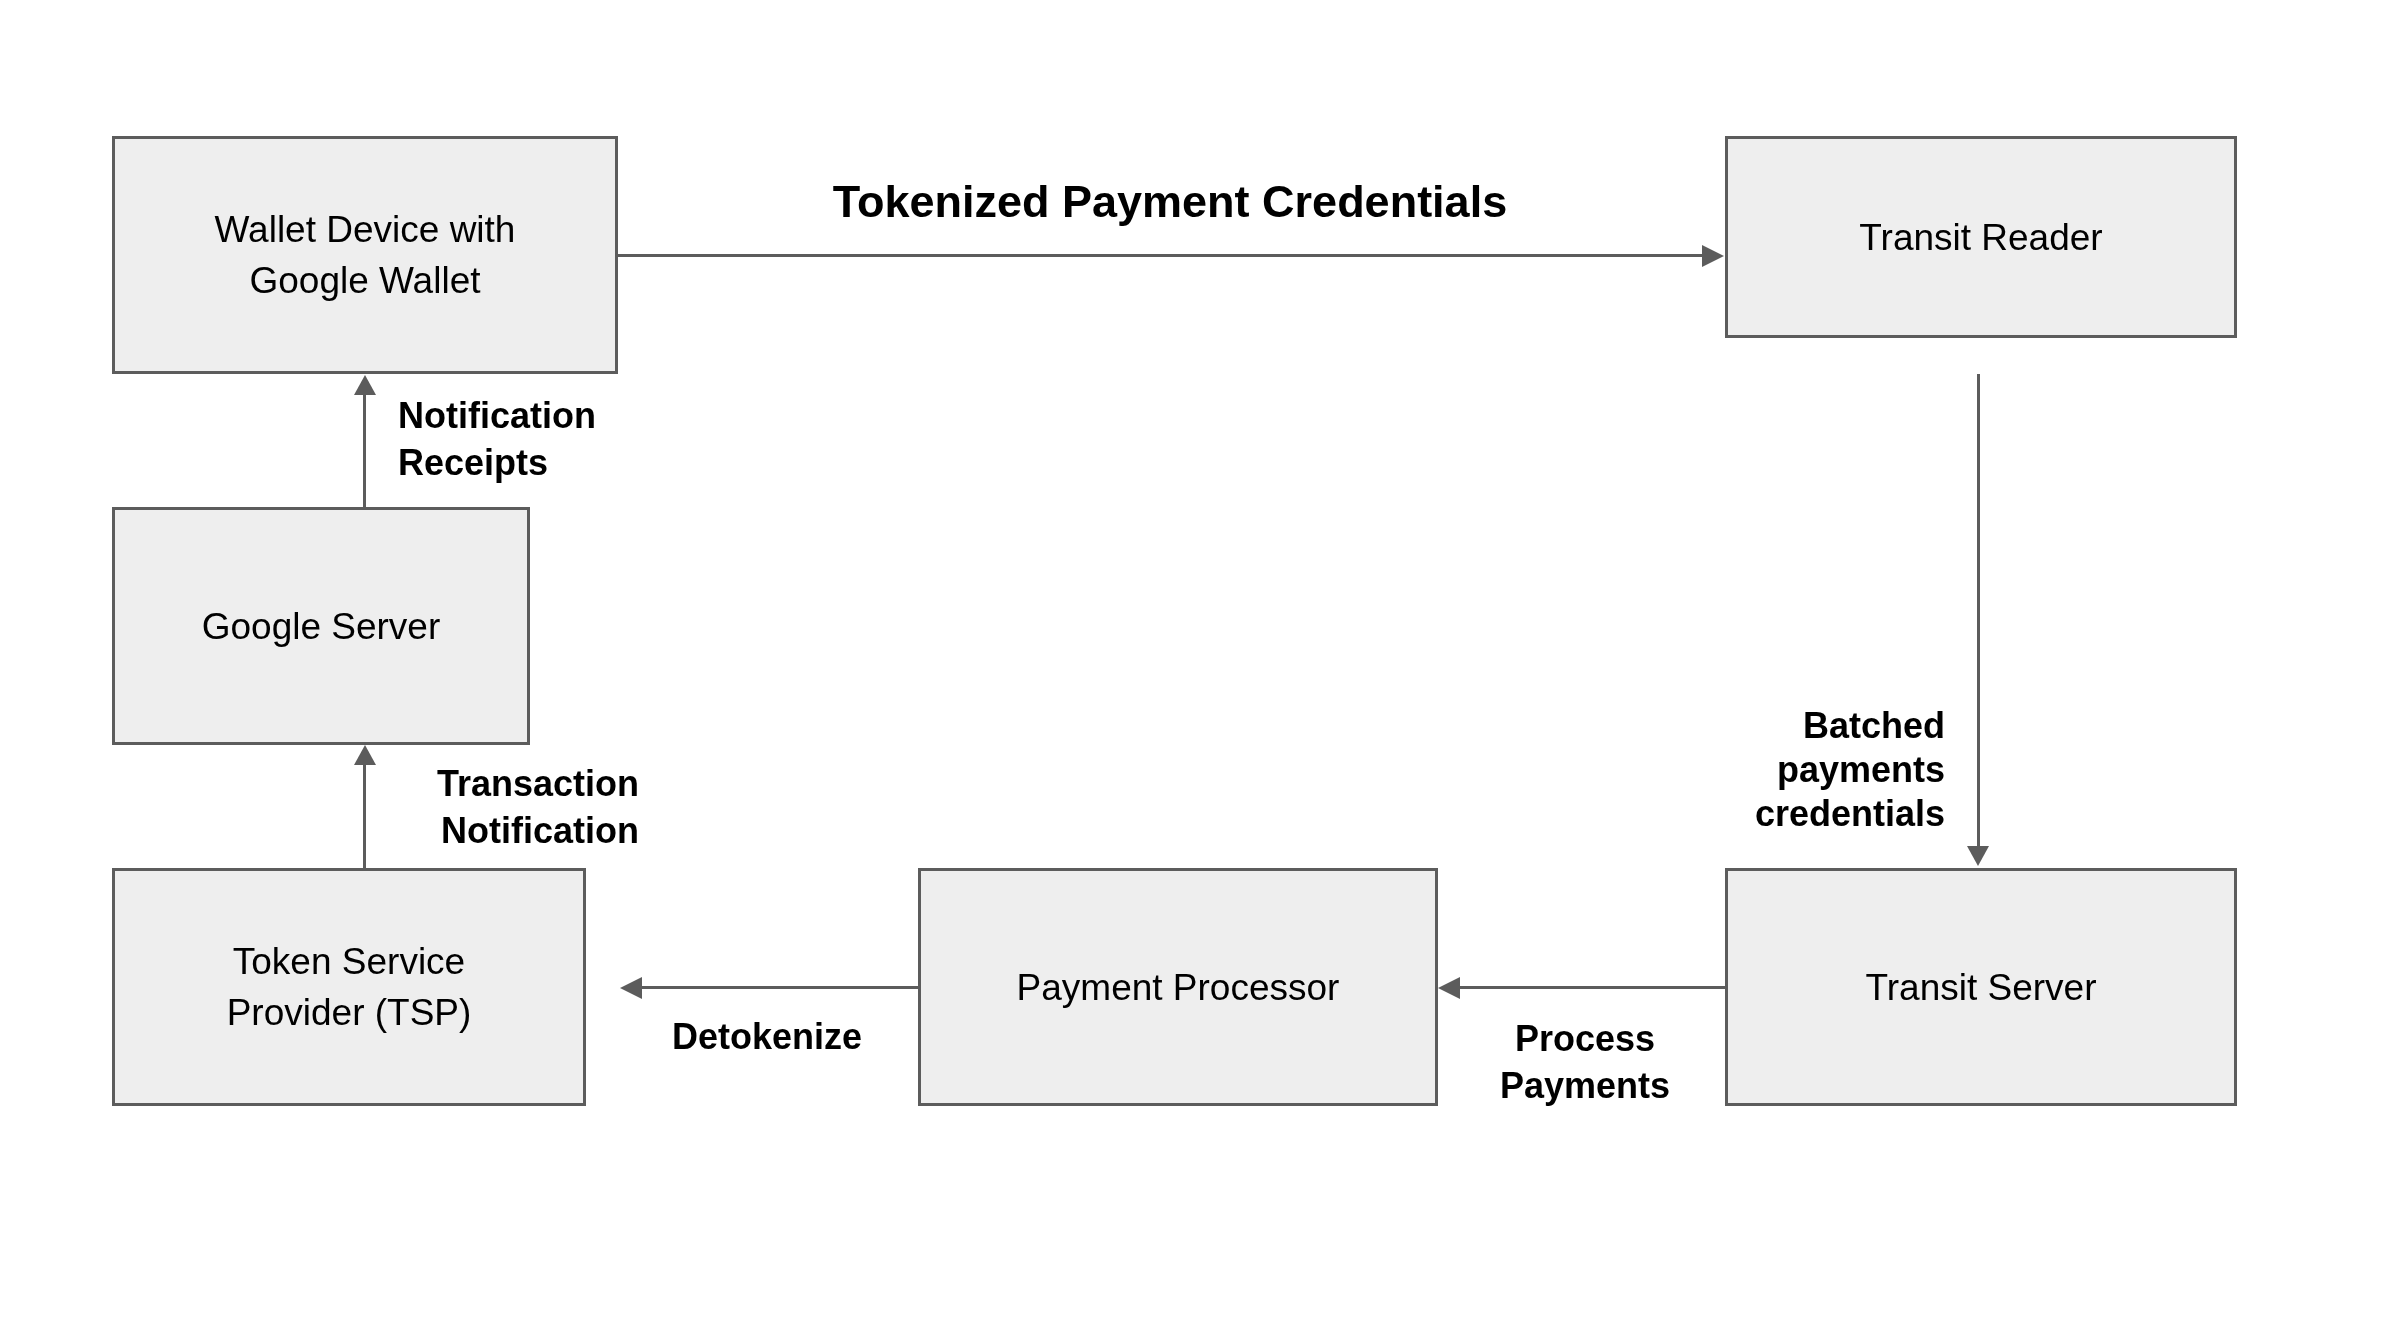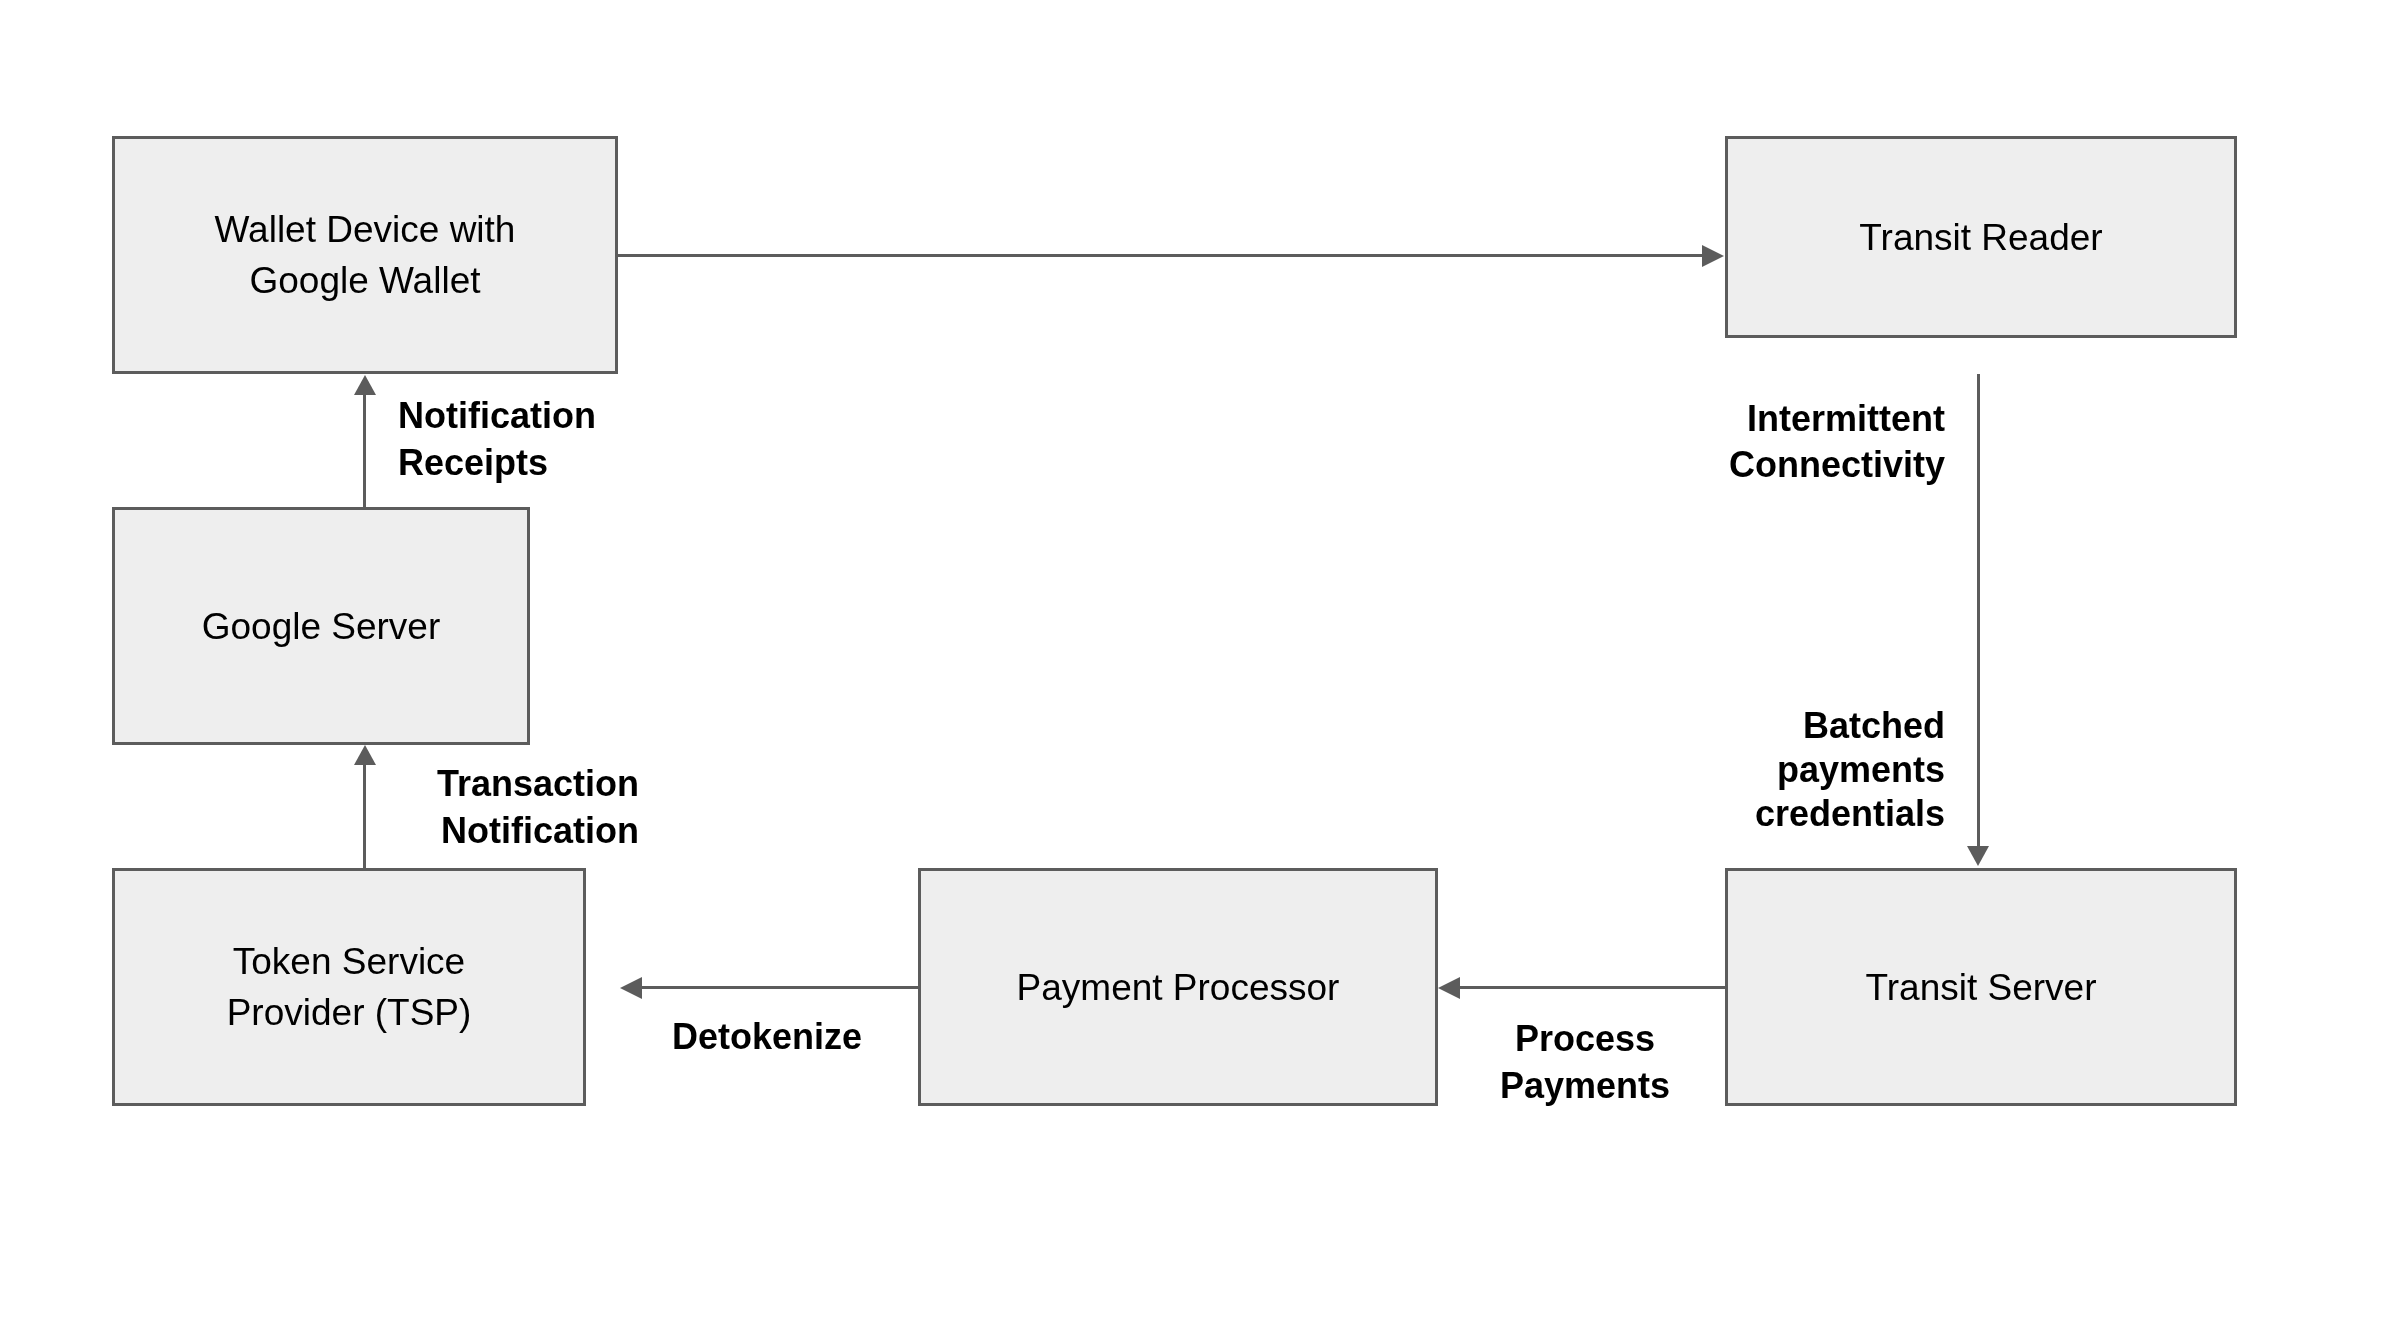--- a/index.html
+++ b/index.html
@@ -111,41 +111,38 @@
   <div class="node node-payment-proc">
     <span>Payment Processor</span>
   </div>
 
   <div class="node node-transit-server">
     <span>Transit Server</span>
   </div>
 
   <div class="edge-line line-tokenized"></div>
   <div class="edge-head head-right head-tokenized"></div>
+  <div class="edge-label lbl-tokenized">Tokenized Payment Credentials</div>
 
   <div class="edge-line line-notif-up"></div>
   <div class="edge-head head-up head-notif-up"></div>
   <div class="edge-label lbl-notification-receipts">
     <div>Notification</div>
     <div>Receipts</div>
   </div>
 
   <div class="edge-line line-trans-up"></div>
   <div class="edge-head head-up head-trans-up"></div>
   <div class="edge-label lbl-transaction-notification">
     <div>Transaction</div>
     <div>Notification</div>
   </div>
 
   <div class="edge-line line-right-down"></div>
   <div class="edge-head head-down head-right-down"></div>
-  <div class="edge-label lbl-intermittent">
-    <div>Intermittent</div>
-    <div>Connectivity</div>
-  </div>
   <div class="edge-label lbl-batched">
     <div>Batched</div>
     <div>payments</div>
     <div>credentials</div>
   </div>
 
   <div class="edge-line line-process"></div>
   <div class="edge-head head-left head-process"></div>
   <div class="edge-label lbl-process">
     <div>Process</div>

